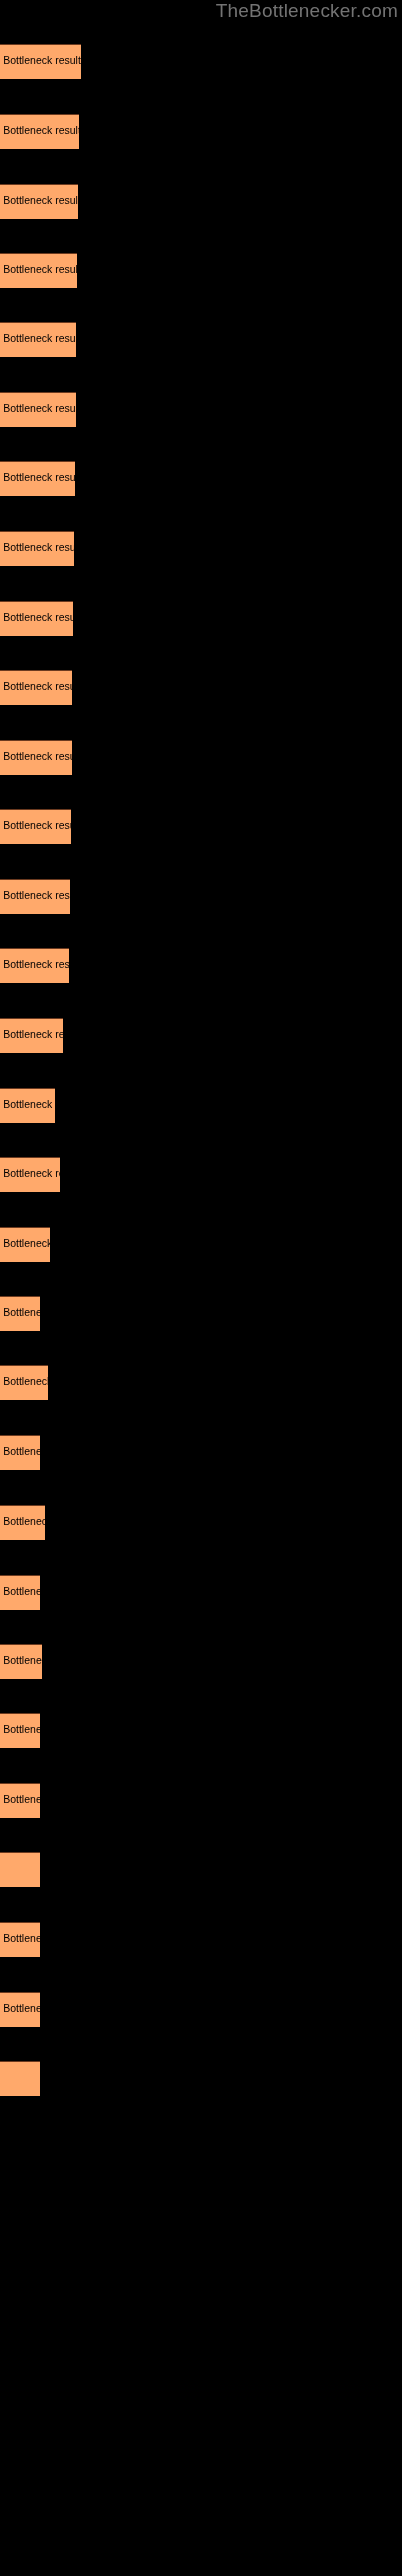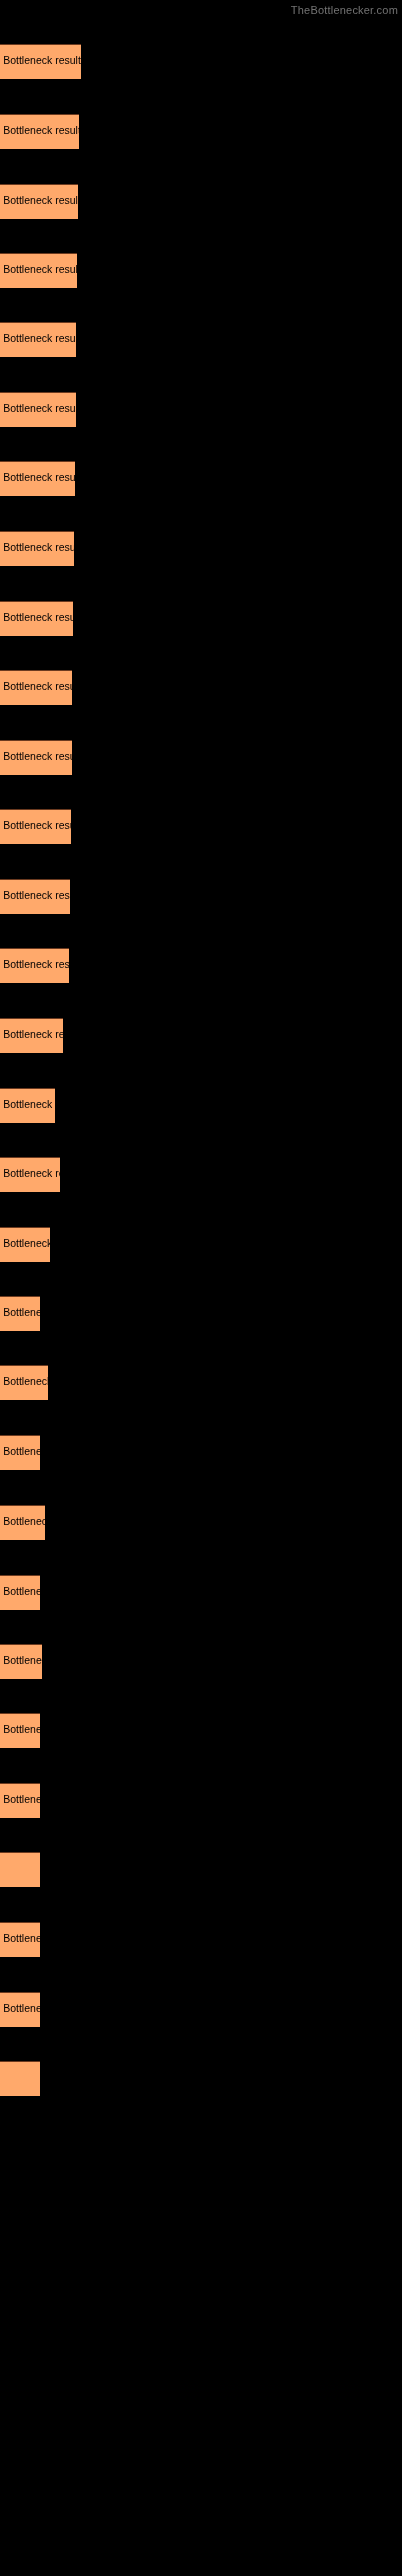--- a/index.html
+++ b/index.html
@@ -18,21 +18,21 @@
   }
 
   .site-title {
     position: absolute;
     top: 0px;
     left: 0px;
     width: 398px;
     text-align: right;
     color: #737373;
     font-family: "Liberation Sans", sans-serif;
-    font-size: 11px;
+    font-size: 19px;
     line-height: 21px;
     letter-spacing: 0.2px;
     white-space: nowrap;
   }
 
   .chart-area {
     position: absolute;
     top: 0;
     left: 0;
     width: 403px;

